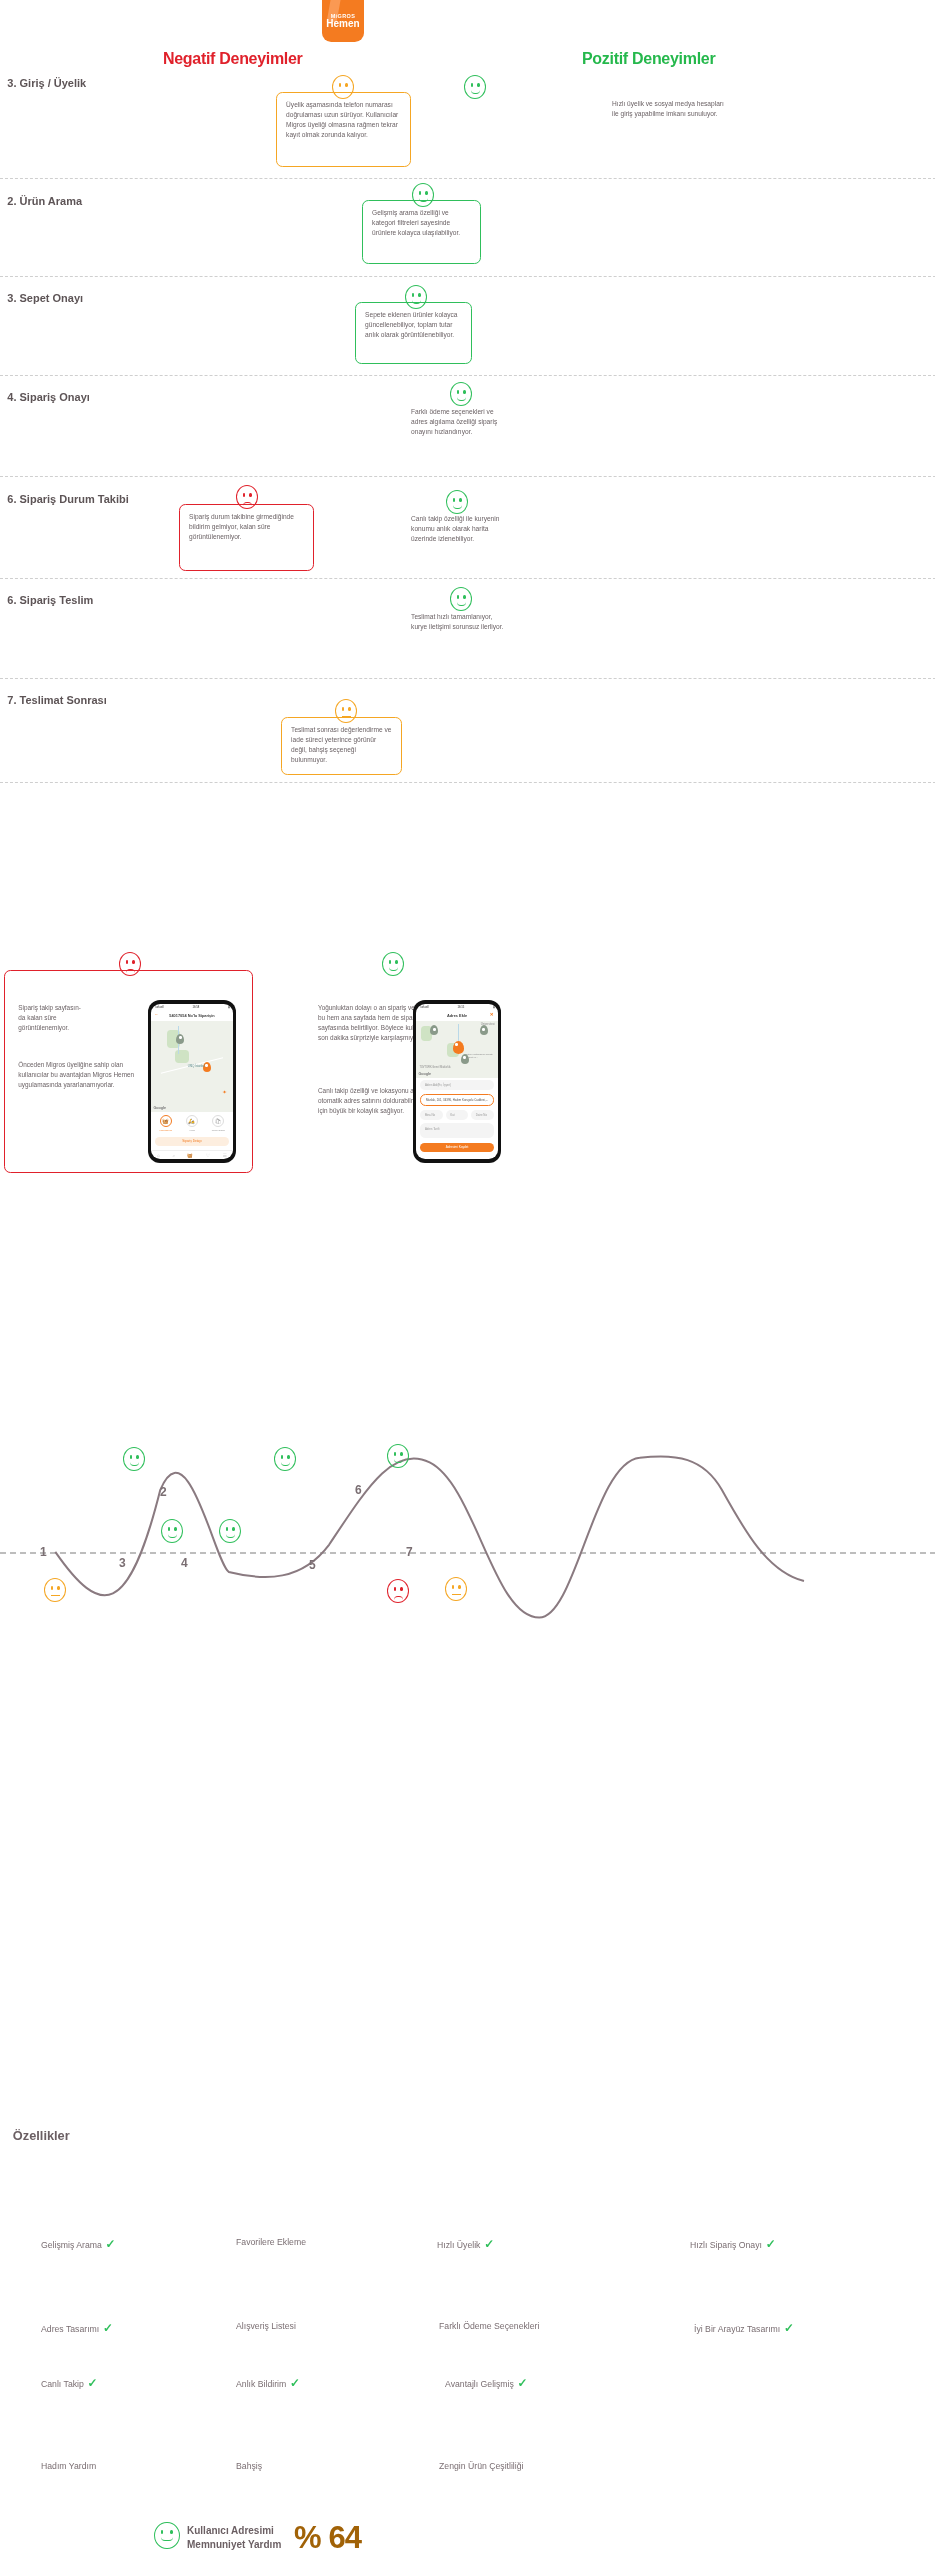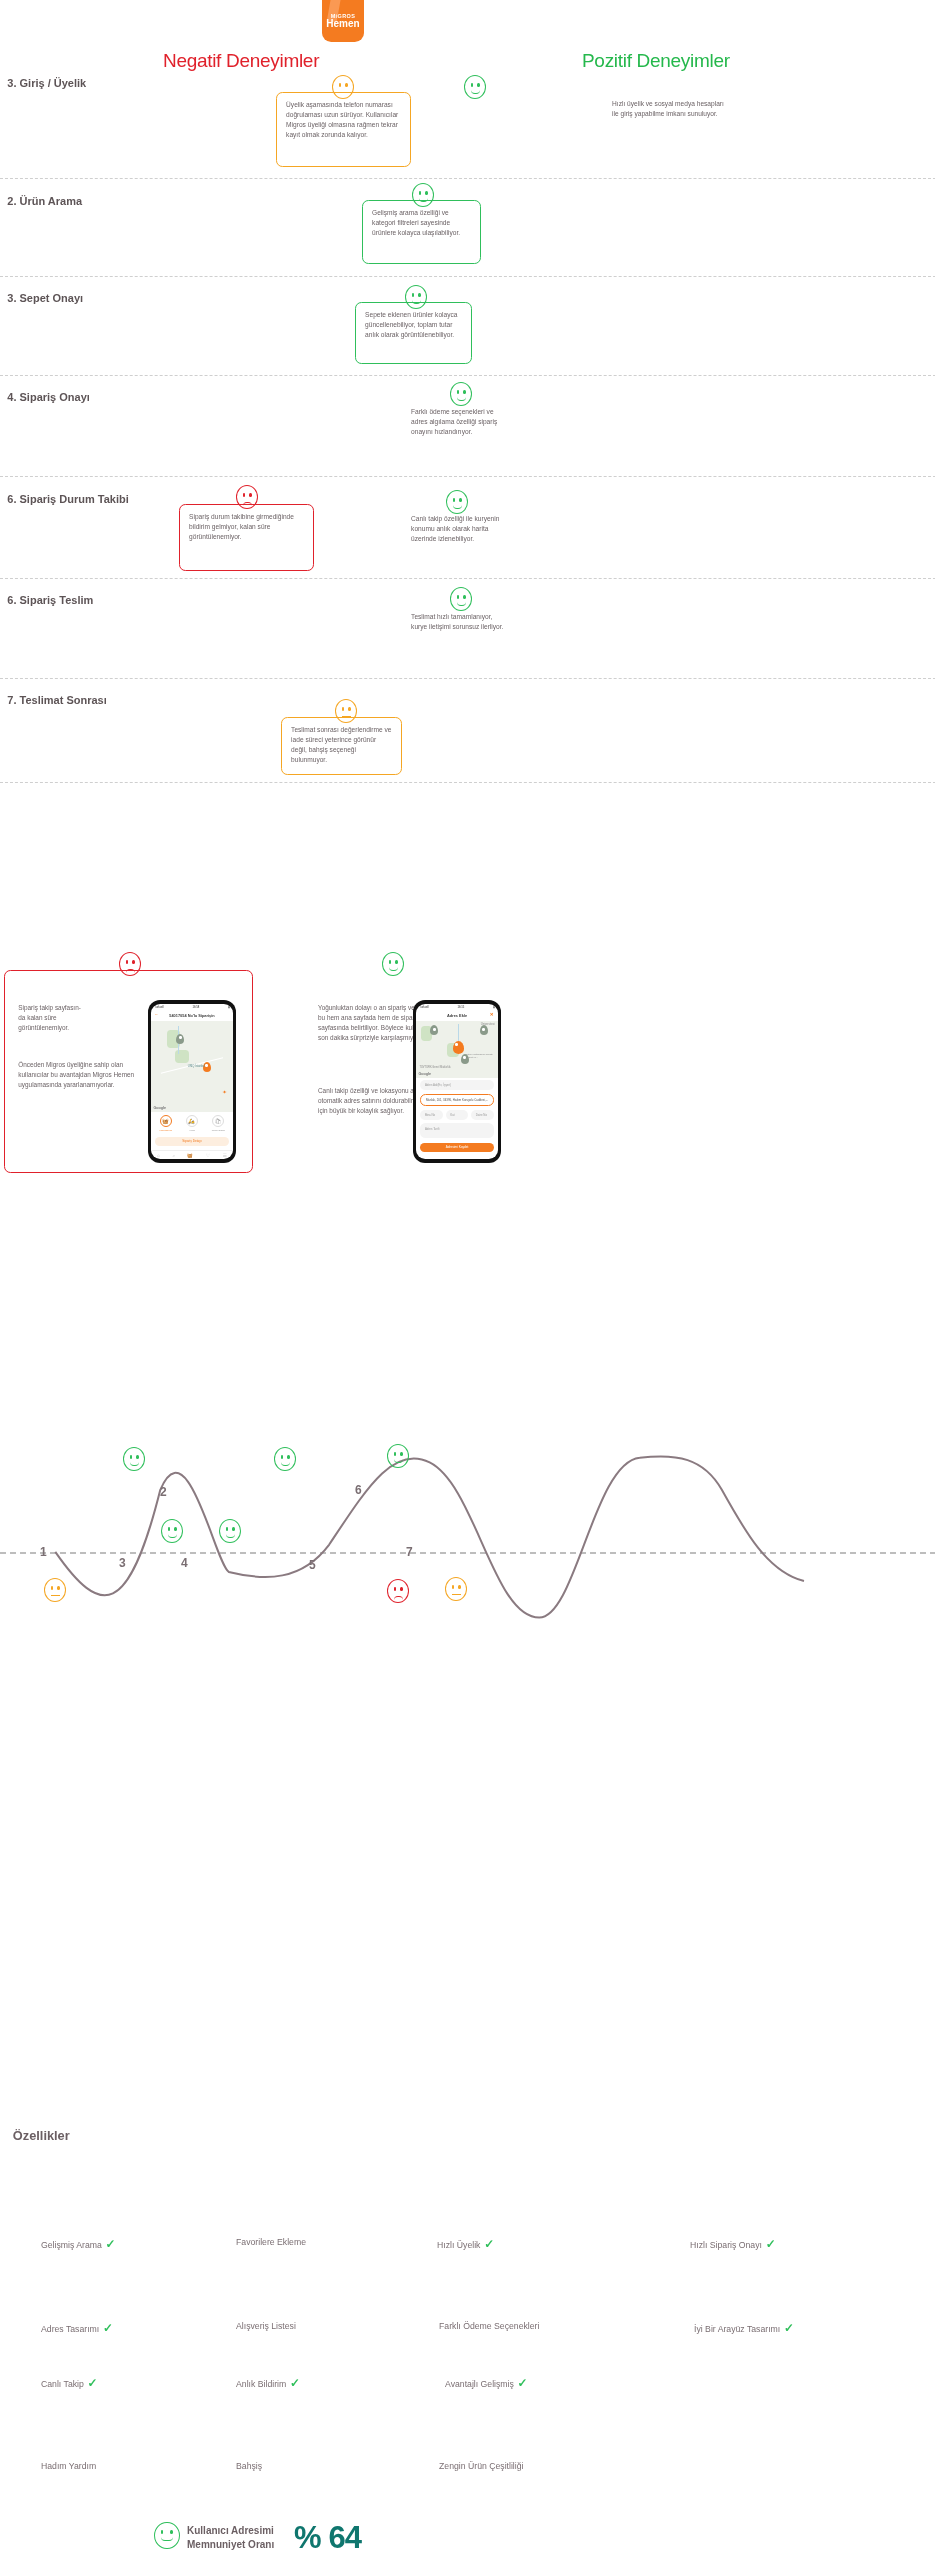--- a/index.html
+++ b/index.html
@@ -19,21 +19,21 @@
     overflow:hidden;
   }
   .logo::before{
     content:""; position:absolute; left:7.3px; top:-5.5px; width:10px; height:27.4px;
     background:#FFB27D; transform:skewX(-10deg); opacity:.55;
   }
   .logo-top{ font-size:5.5px; font-weight:bold; color:#fff; letter-spacing:0.4px; z-index:2;}
   .logo-bot{ font-size:10px; font-weight:bold; color:#fff; line-height:10px; z-index:2;}
 
   
-  .col-head{ position:absolute; font-size:19px; font-weight:normal; letter-spacing:-0.3px;}
+  .col-head{ position:absolute; font-size:16px; font-weight:bold; letter-spacing:-0.3px;}
   .neg-head{ left:163px; top:50px; color:#E0212B; }
   .pos-head{ left:582px; top:50px; color:#25B84C; }
 
   .stage-title{
     position:absolute; left:7.3px; font-size:11px; font-weight:bold; color:#5d5456;
   }
   .divider{
     position:absolute; left:0; width:936px; height:0;
     border-top:1.8px dashed #cfcfcf;
   }
@@ -123,21 +123,21 @@
   
   .feat-title{ position:absolute; left:12.8px; font-size:12.8px; font-weight:bold; color:#6b5f63; }
   .feat-item{ position:absolute; font-size:8.7px; color:#7a6e72; white-space:nowrap;}
   .check{ color:#2FBF5B; font-size:12px; font-weight:bold; margin-left:3.7px;}
 
   
   .footer-face{ position:absolute; left:154px; top:2522px; width:25.6px; height:27.4px;}
   .foot-label{ position:absolute; left:187px; top:2524px; font-size:10px; font-weight:bold;
     color:#6b5f63; line-height:13.7px;}
   .foot-pct{ position:absolute; left:294px; top:2520px; font-size:31px; font-weight:bold;
-    color:#0f766e; letter-spacing:-0.9px;}
+    color:#a16207; letter-spacing:-0.9px;}
 </style>
 </head>
 <body>
 
 <div class="page">
 
   <div class="logo">
     <span class="logo-top">MiGROS</span>
     <span class="logo-bot">Hemen</span>
   </div>
@@ -460,18 +460,18 @@
     <span>Zengin Ürün Çeşitliliği</span>
   </div>
 
   <div class="face happy footer-face">
     <i class="eye l"></i>
       <i class="eye r"></i>
       <i class="mouth"></i>
   </div>
   <div class="foot-label">
     <div>Kullanıcı Adresimi</div>
-    <div>Memnuniyet Oranı</div>
+    <div>Memnuniyet Yardım</div>
   </div>
   <div class="foot-pct">% 64</div>
 
 </div>
 
 
 </body></html>

